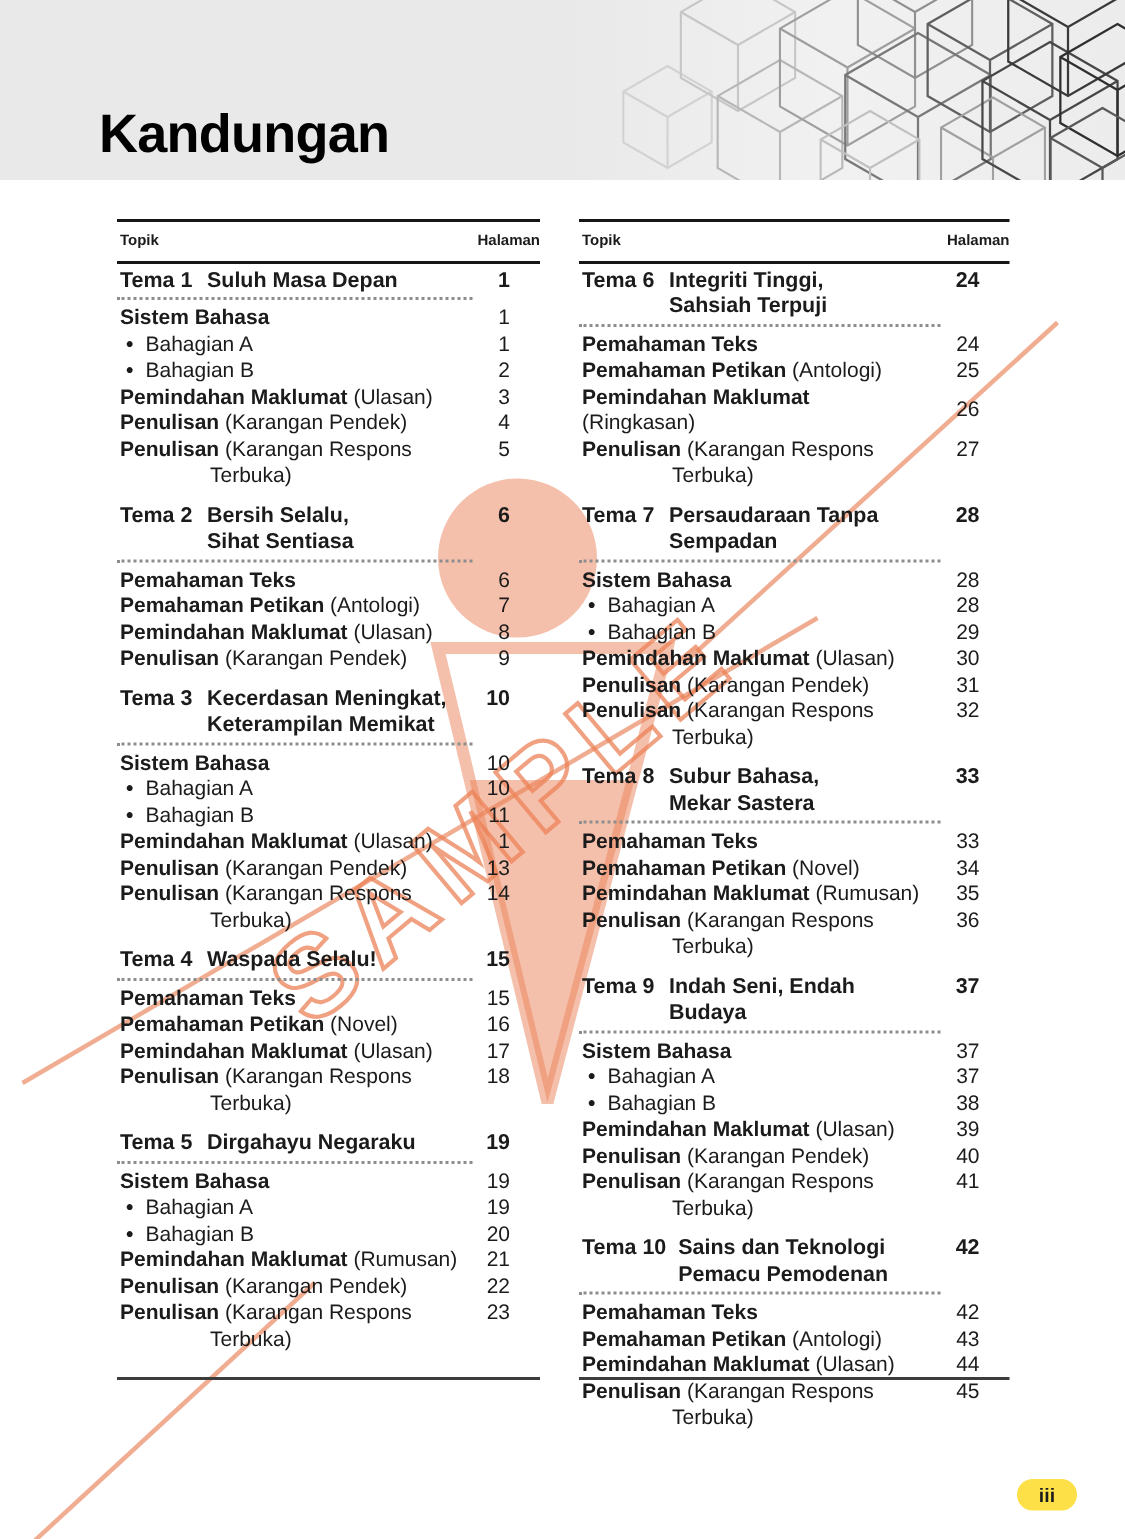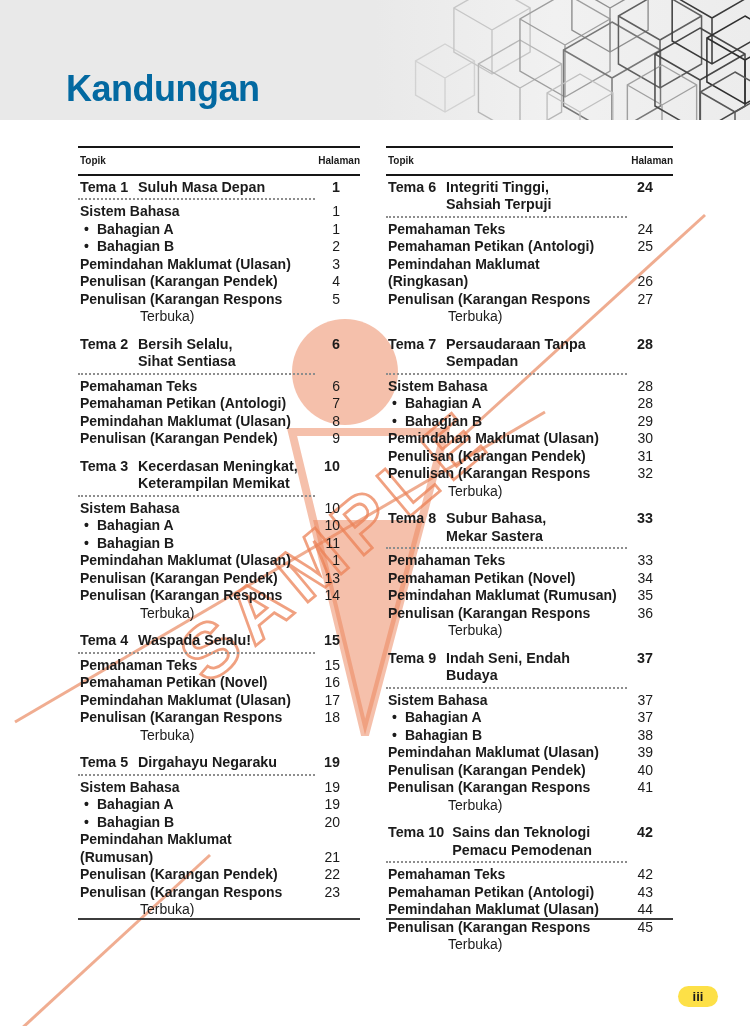--- a/index.html
+++ b/index.html
@@ -11,43 +11,43 @@
   
   .band{
     position:absolute;left:0;top:0;width:750px;height:120px;
     background:linear-gradient(90deg,#e9e9e9 0%,#e9e9e9 50%,#f1f1f1 74%,#ececec 100%);
     z-index:1;
   }
   .band-svg{position:absolute;right:0;top:0;}
   .band-svg use{fill:none;}
   .page-title{
     position:absolute;left:66px;top:68px;font-size:36px;font-weight:700;
-    letter-spacing:-0.5px;color:#0369a1;z-index:2;
+    letter-spacing:-0.5px;color:#000000;z-index:2;
   }
   
   .wm{position:absolute;left:0;top:0;z-index:3;pointer-events:none;}
   
   .toc-col{position:absolute;top:146px;z-index:4;font-size:14px;line-height:17.5px;}
   .toc-col.c1{left:78px;width:282px;}
   .toc-col.c2{left:386px;width:287px;}
   .col-head{
     display:flex;justify-content:space-between;align-items:baseline;
     border-top:2.5px solid #161616;border-bottom:2.5px solid #161616;
     padding:4px 0 4px 2px;font-weight:700;font-size:10px;
   }
   .toc-section{margin-top:10px;}
   .toc-section.first{margin-top:3px;}
   .tema-row{display:flex;align-items:flex-start;font-weight:700;font-size:14.3px;padding-left:2px;}
   .tema-label{flex:0 0 auto;min-width:50px;margin-right:8px;white-space:nowrap;}
   .tema-title{flex:1 1 auto;white-space:pre-line;}
   .dotted-rule{width:84%;border-bottom:2px dotted #8d8d8d;margin:2px 0 3px 0;height:0;}
-  .toc-row{display:flex;align-items:flex-end;padding-left:2px;}
+  .toc-row{display:flex;align-items:center;padding-left:2px;}
   .row-text{flex:1 1 auto;}
   .row-text b{font-weight:700;}
-  .row-text .plain{font-weight:700;}
+  .row-text .plain{font-weight:400;}
   .bullet{display:inline-block;width:13px;padding-left:4px;font-weight:700;}
   .pg{flex:0 0 34px;text-align:right;padding-right:20px;box-sizing:content-box;}
   .pg.bold{font-weight:700;}
   .cont-line{padding-left:62px;}
   .col-rule{position:absolute;top:918px;height:2px;background:#3c3c3c;z-index:4;}
   .col-rule.r1{left:78px;width:282px;}
   .col-rule.r2{left:386px;width:287px;}
   
   .folio{
     position:absolute;left:678px;top:962px;width:40px;height:21px;z-index:4;

